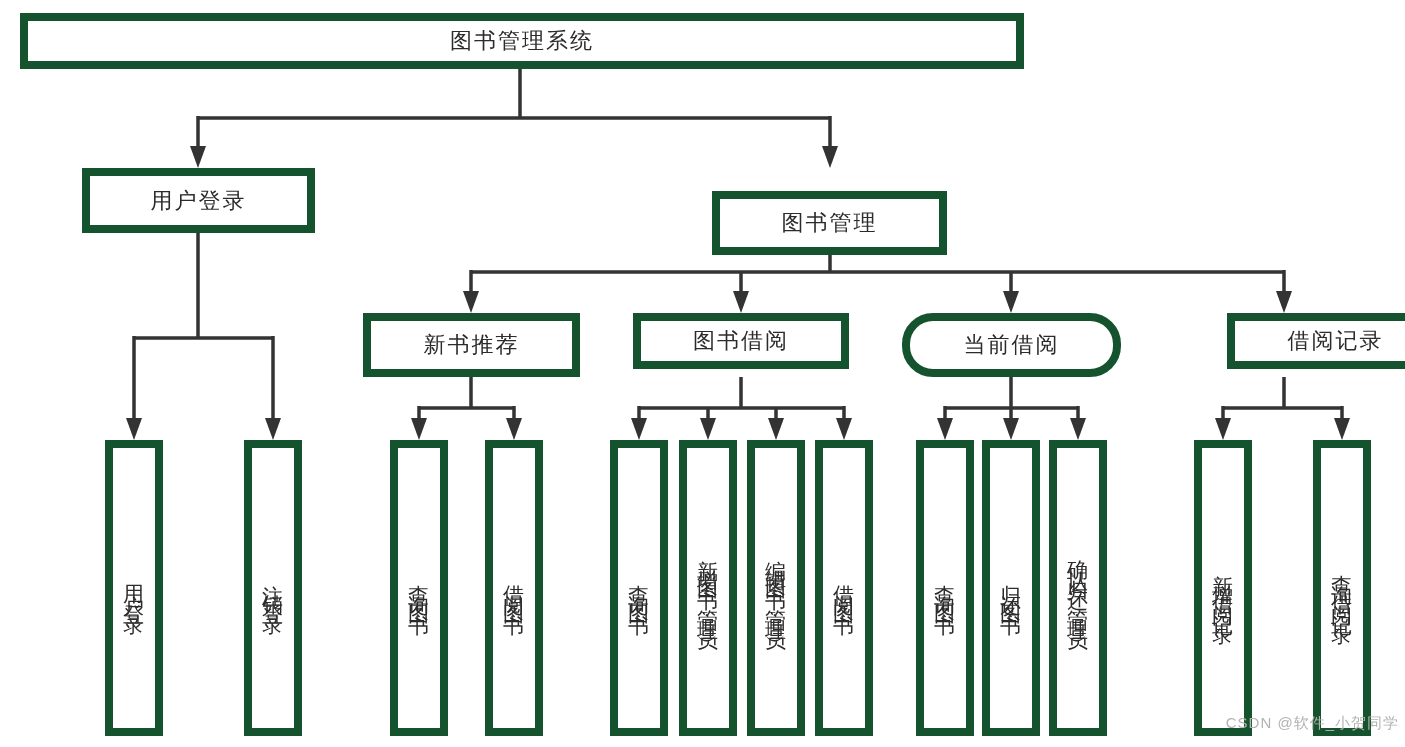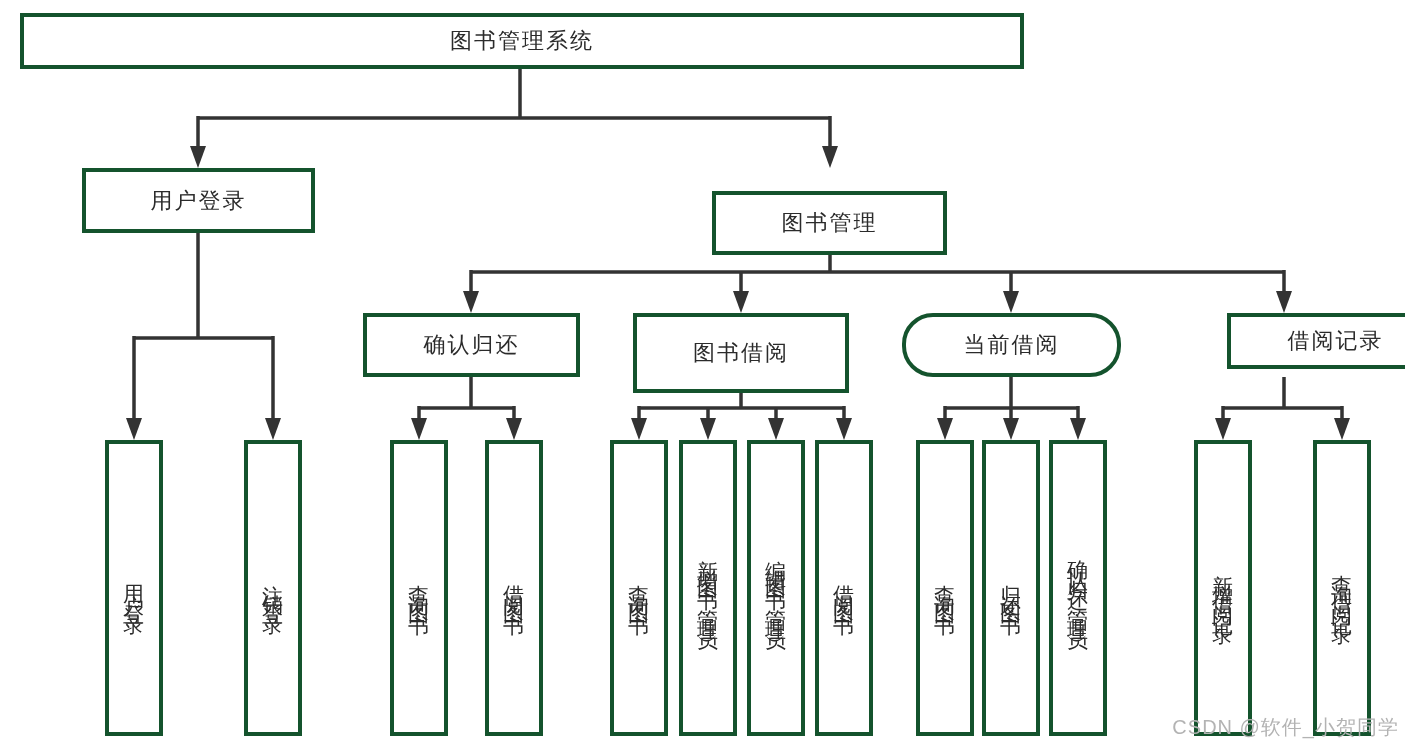--- a/index.html
+++ b/index.html
@@ -18,21 +18,21 @@
   #connectors {
     position: absolute;
     left: 0;
     top: 0;
     pointer-events: none;
   }
   .box {
     position: absolute;
     box-sizing: border-box;
     background: #ffffff;
-    border: 4px solid #14532d;
+    border: 8px solid #14532d;
     color: #2b2b2b;
     display: flex;
     align-items: center;
     justify-content: center;
     text-align: center;
   }
   .h-box {
     font-size: 22px;
     letter-spacing: 2px;
     white-space: nowrap;
@@ -41,42 +41,42 @@
     writing-mode: vertical-rl;
     text-orientation: mixed;
     font-size: 21px;
     letter-spacing: 10px;
     line-height: 1;
   }
   .root-box    { left: 20px;  top: 13px;  width: 1004px; height: 56px; }
   .lvl2-left   { left: 82px;  top: 168px; width: 233px;  height: 65px; }
   .lvl2-right  { left: 712px; top: 168px; width: 235px;  height: 64px; margin-top: 23px; }
   .mid-1 { left: 363px;  top: 313px; width: 217px; height: 64px; }
-  .mid-2 { left: 633px;  top: 313px; width: 216px; height: 80px; }
+  .mid-2 { left: 633px;  top: 313px; width: 216px; height: 56px; }
   .mid-3 { left: 902px;  top: 313px; width: 219px; height: 64px; border-radius: 31px; }
   .mid-4 { left: 1227px; top: 313px; width: 217px; height: 56px; }
   .leaf { top: 440px; width: 58px; height: 296px; }
   .l1  { left: 105px; }
   .l2  { left: 244px; }
   .l3  { left: 390px; }
   .l4  { left: 485px; }
   .l5  { left: 610px; }
   .l6  { left: 679px; }
   .l7  { left: 747px; }
   .l8  { left: 815px; }
   .l9  { left: 916px; }
   .l10 { left: 982px; }
   .l11 { left: 1049px; }
   .l12 { left: 1194px; }
   .l13 { left: 1313px; }
   .watermark {
     position: absolute;
     right: 6px;
     top: 714px;
-    font-size: 20px;
+    font-size: 15px;
     color: #b3b3b3;
     letter-spacing: 1px;
     white-space: nowrap;
     z-index: 5;
   }
 </style>
 </head>
 <body>
 
 <div id="stage">
@@ -119,21 +119,21 @@
       <polygon points="1215,418 1231,418 1223,440"></polygon>
       <polygon points="1334,418 1350,418 1342,440"></polygon>
     </g>
   </svg>
 
   <div class="box h-box root-box">图书管理系统</div>
 
   <div class="box h-box lvl2-left">用户登录</div>
   <div class="box h-box lvl2-right">图书管理</div>
 
-  <div class="box h-box mid-1">确认归还</div>
+  <div class="box h-box mid-1">新书推荐</div>
   <div class="box h-box mid-2">图书借阅</div>
   <div class="box h-box mid-3">当前借阅</div>
   <div class="box h-box mid-4">借阅记录</div>
 
   <div class="box v-box leaf l1">用户登录</div>
   <div class="box v-box leaf l2">注销登录</div>
 
   <div class="box v-box leaf l3">查询图书</div>
   <div class="box v-box leaf l4">借阅图书</div>
 

